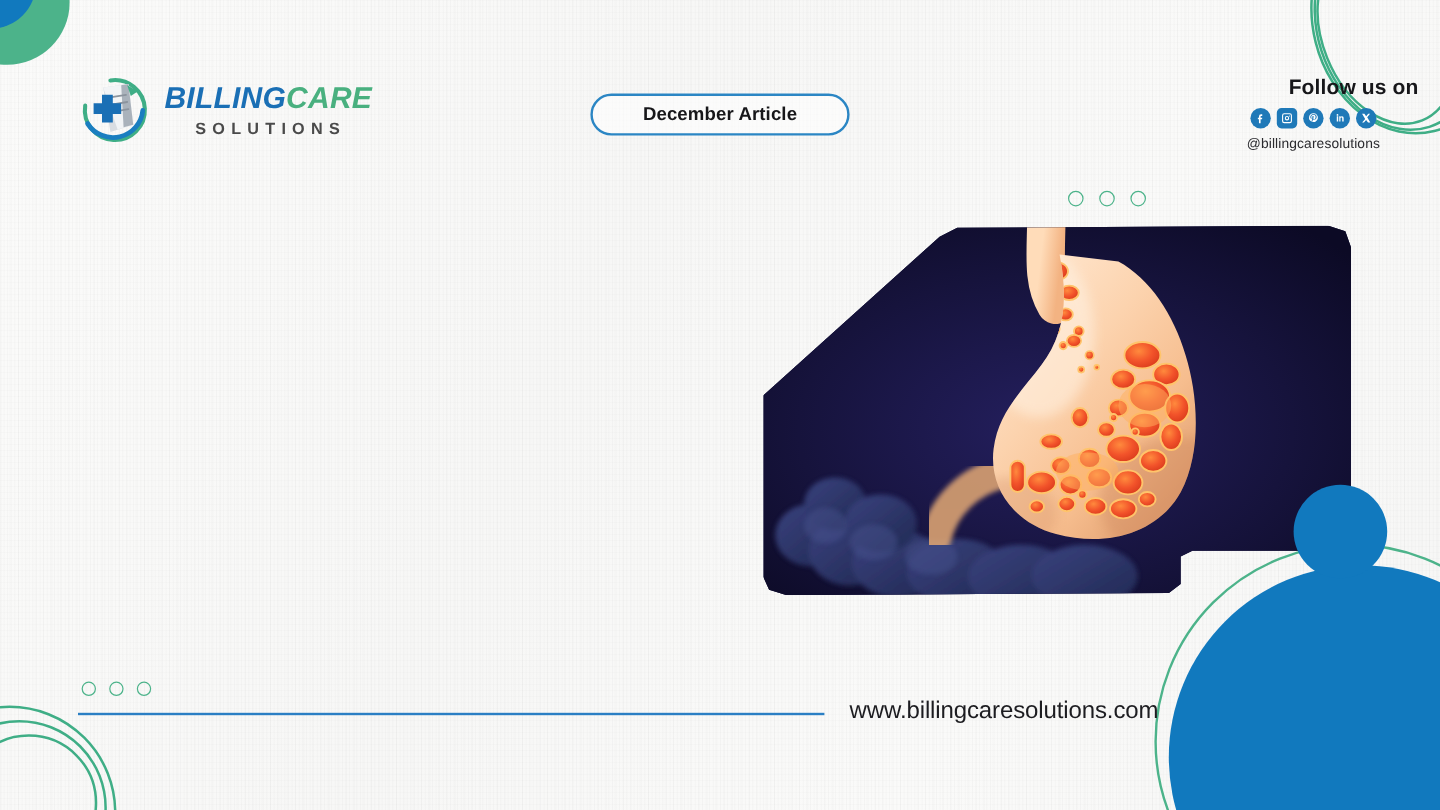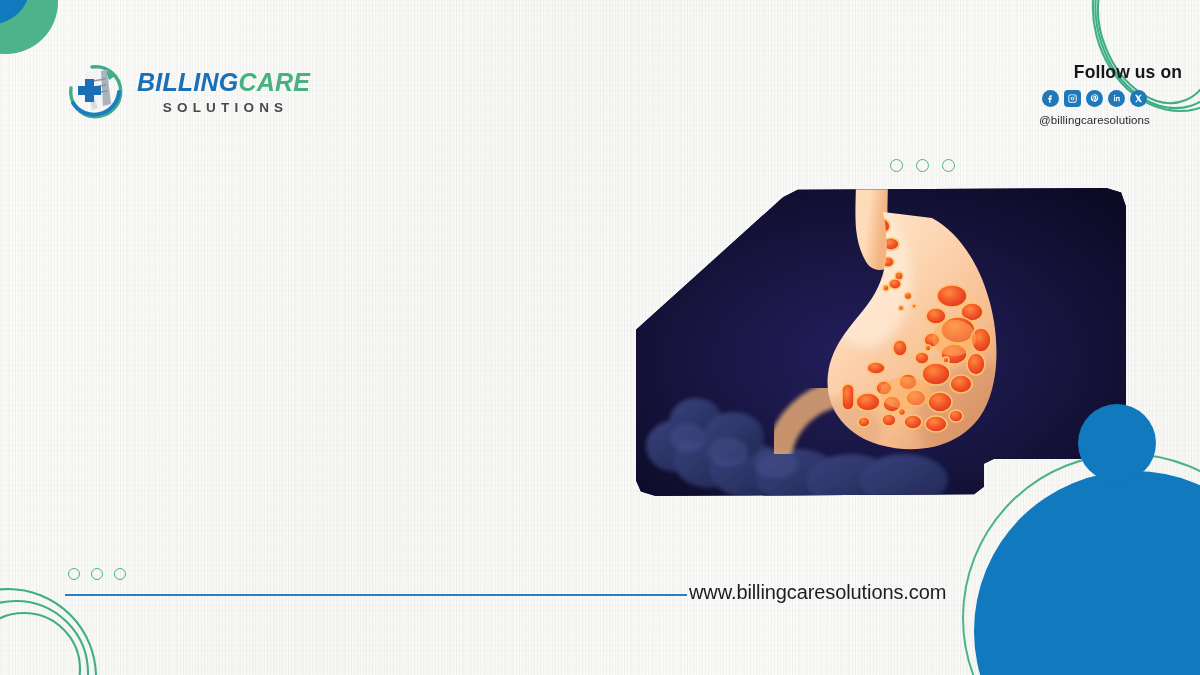--- a/index.html
+++ b/index.html
@@ -110,21 +110,21 @@
   
   .dots-footer { position:absolute; left:68px; top:568px; display:flex; gap:11px; }
   .dot-ring { width:12px; height:12px; border-radius:50%; border:1.6px solid #4cb38a; }
 
   .rule {
     position:absolute; left:65px; top:594px; width:622px; height:2px;
     background:#2b7fc4;
   }
 
   .site-url {
-    position:absolute; left:689px; top:581px;
+    position:absolute; left:708px; top:581px;
     font-size:20px; color:#1d1d21; letter-spacing:-.1px;
   }
 
   
   .dots-img { position:absolute; left:890px; top:159px; display:flex; gap:13px; }
   .dots-img .dot-ring { width:13px; height:13px; }
 
   .imgcard {
     position:absolute; left:636px; top:188px; width:490px; height:308px;
     clip-path: polygon(0% 46%, 30% 3%, 33% 0.6%, 96% 0%, 99% 1.5%, 100% 6%,
@@ -189,20 +189,23 @@
       </svg>
     </span>
     <span class="logo-text">
       <span class="logo-top">
         <span class="lt-billing">BILLING</span><span class="lt-care">CARE</span>
       </span>
       <span class="logo-sub">SOLUTIONS</span>
     </span>
   </div>
 
+  <div class="badge">
+    <span>December Article</span>
+  </div>
 
   <div class="social">
     <div class="social-title">Follow us on</div>
     <div class="social-icons">
       <span class="sicon round">
         <svg viewBox="0 0 24 24">
             <path d="M15 8h-2a1 1 0 0 0-1 1v2h3l-.4 3H12v7H9v-7H7v-3h2V9a4 4 0 0 1 4-4h2z"></path>
           </svg>
       </span>
       <span class="sicon">

